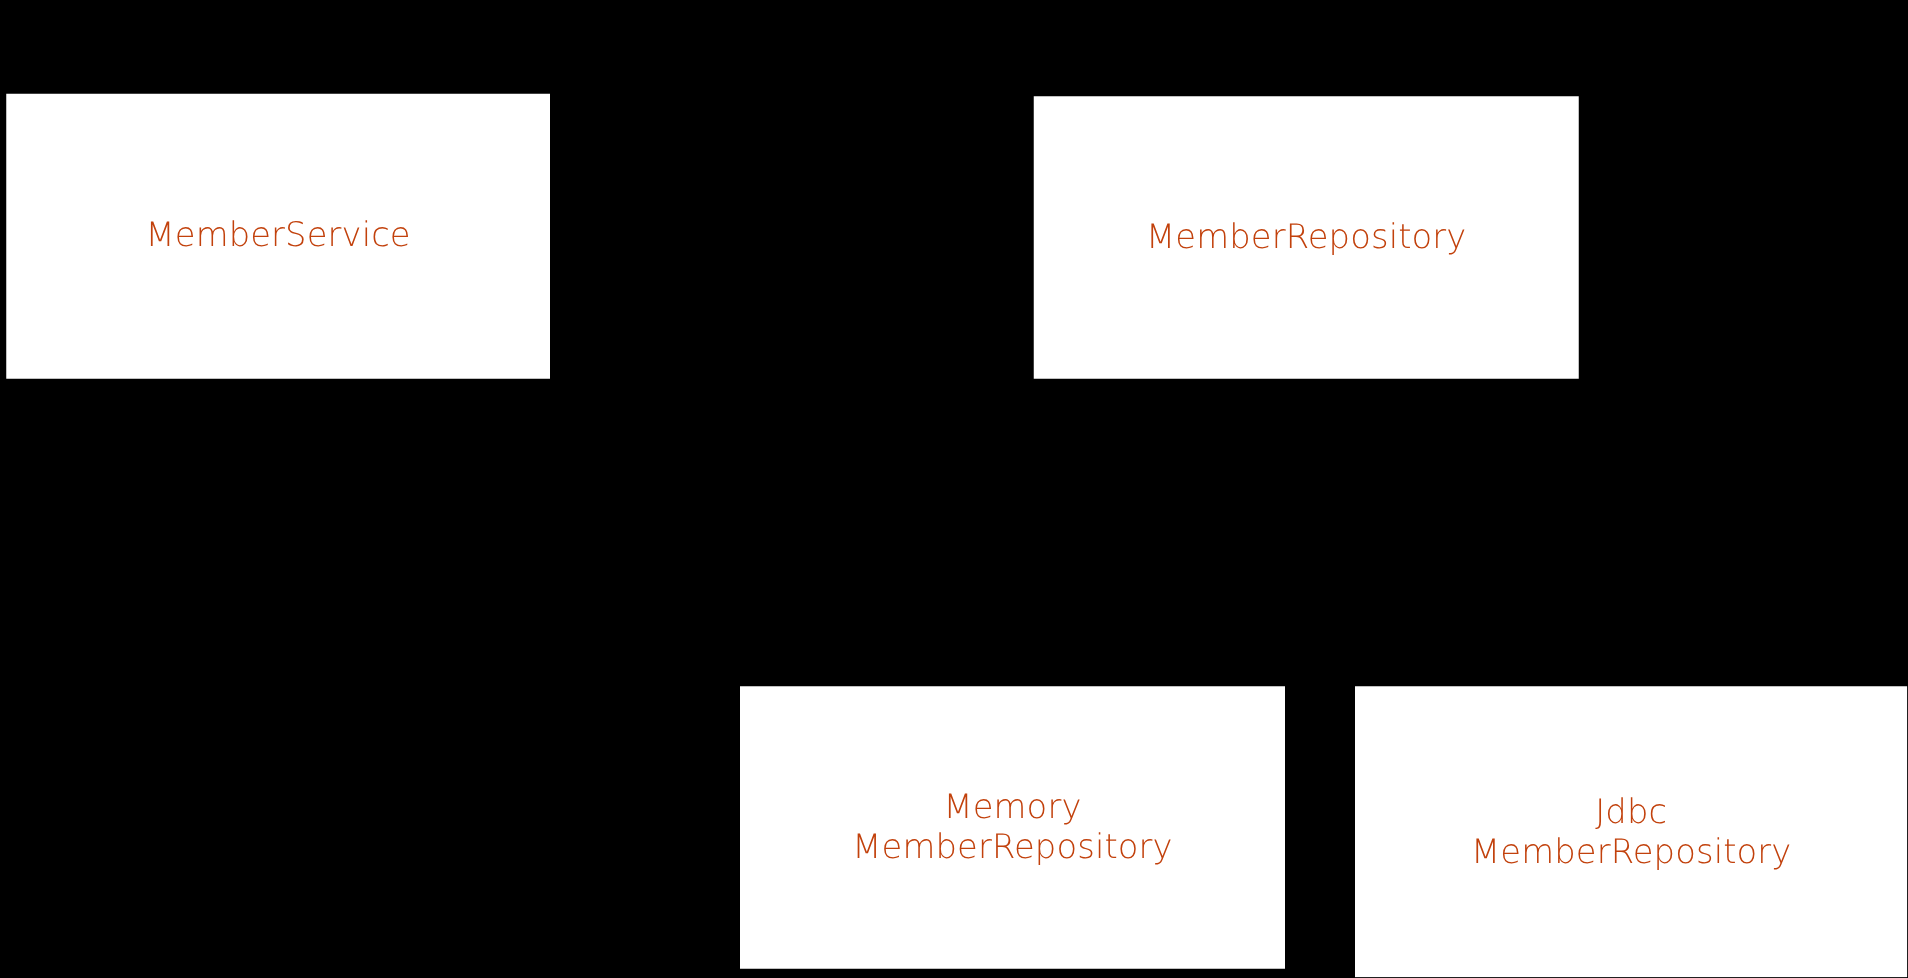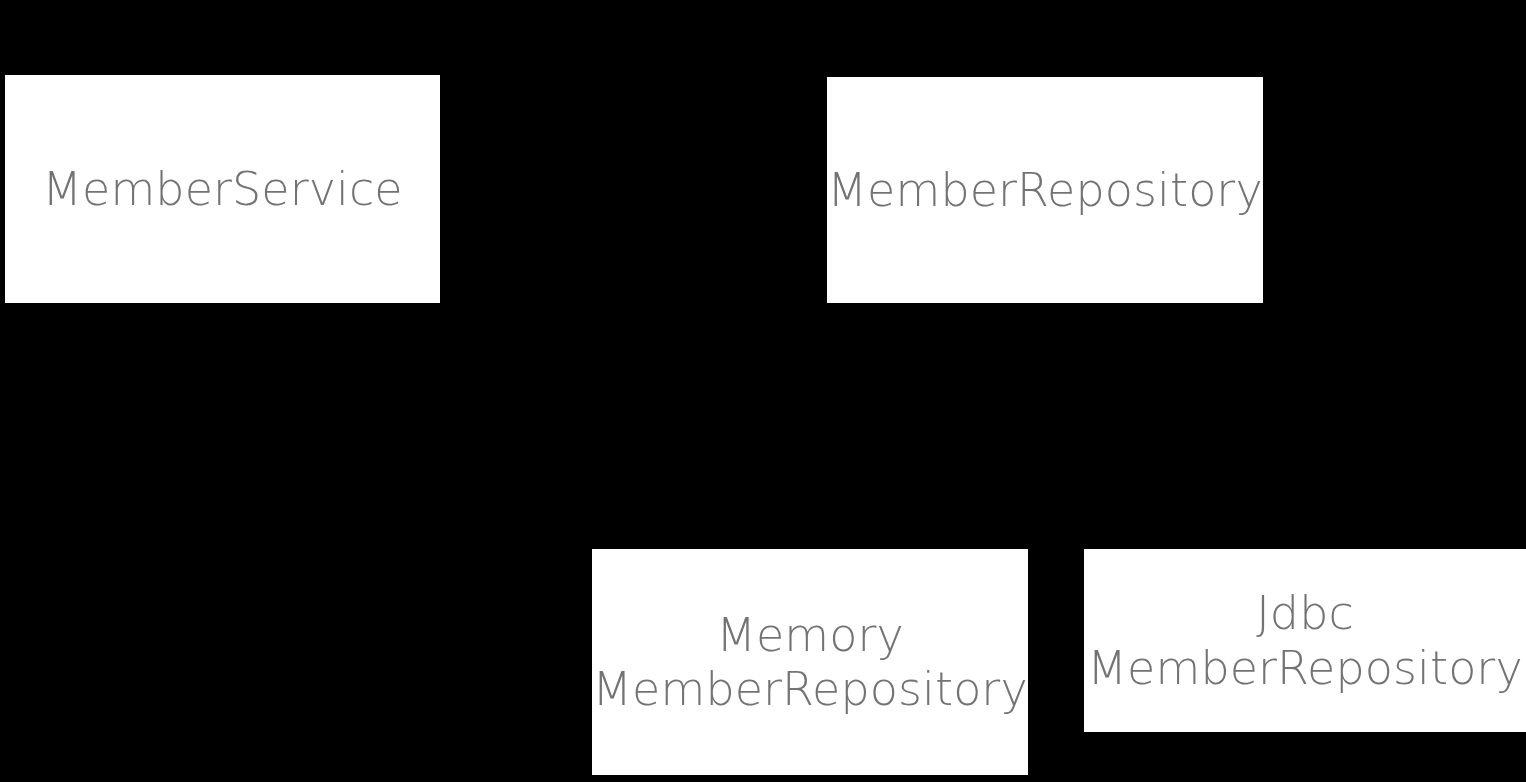--- a/index.html
+++ b/index.html
@@ -21,33 +21,33 @@
     background: #ffffff;
     color: #000000;
     display: flex;
     align-items: center;
     justify-content: center;
     text-align: center;
     box-sizing: border-box;
     overflow: hidden;
   }
   .node-label {
-    font-size: 46px;
+    font-size: 27px;
     font-weight: 300;
     line-height: 1.18;
     letter-spacing: 0.1px;
-    color: #737373;
+    color: #c2410c;
     white-space: pre-line;
     padding: 0 8px;
   }
   
   #node-member-service      { left: 5px;    top: 75px;  width: 435px; height: 228px; }
   #node-member-repository   { left: 827px;  top: 77px;  width: 436px; height: 226px; }
   #node-memory-member-repository { left: 592px;  top: 549px; width: 436px; height: 226px; }
-  #node-jdbc-member-repository   { left: 1084px; top: 549px; width: 442px; height: 183px; }
+  #node-jdbc-member-repository   { left: 1084px; top: 549px; width: 442px; height: 233px; }
 
   
   .edge {
     position: absolute;
     background: #000000;
   }
 </style>
 </head>
 <body>
 

